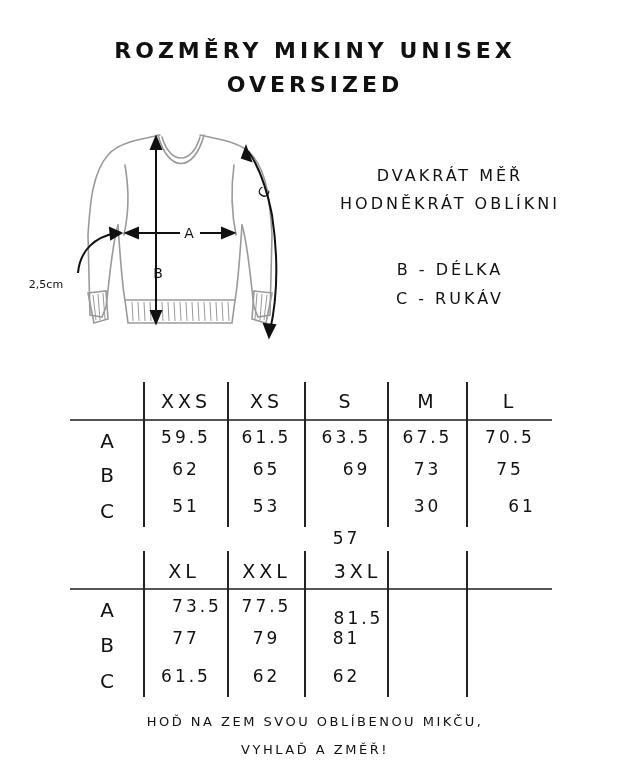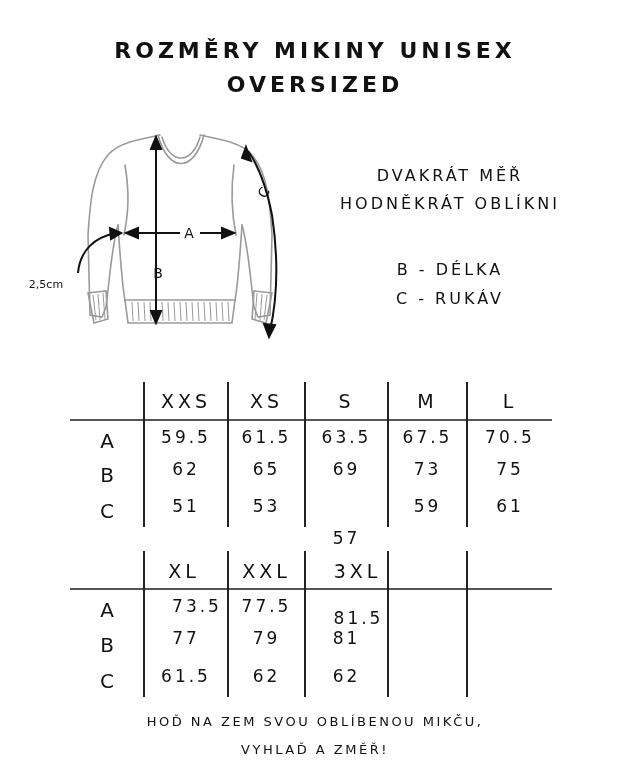--- a/index.html
+++ b/index.html
@@ -135,30 +135,30 @@
   <div>
     <div class="cell" style="left:75px;width:82px;top:45px;">59.5</div>
     <div class="cell" style="left:159px;width:75px;top:45px;">61.5</div>
     <div class="cell" style="left:236px;width:81px;top:45px;">63.5</div>
     <div class="cell" style="left:319px;width:77px;top:45px;">67.5</div>
     <div class="cell" style="left:398px;width:84px;top:45px;">70.5</div>
   </div>
   <div>
     <div class="cell" style="left:75px;width:82px;top:77px;">62</div>
     <div class="cell" style="left:159px;width:75px;top:77px;">65</div>
-    <div class="cell" style="left:236px;width:81px;top:77px;">69</div>
+    <div class="cell" style="left:236px;width:81px;top:77px;padding-left:10px;">69</div>
     <div class="cell" style="left:319px;width:77px;top:77px;">73</div>
     <div class="cell" style="left:398px;width:84px;top:77px;">75</div>
   </div>
   <div>
     <div class="cell" style="left:75px;width:82px;top:114px;">51</div>
     <div class="cell" style="left:159px;width:75px;top:114px;">53</div>
     <div class="cell" style="left:236px;width:81px;top:114px;margin-top:32px;">57</div>
-    <div class="cell" style="left:319px;width:77px;top:114px;">59</div>
-    <div class="cell" style="left:398px;width:84px;top:114px;">61</div>
+    <div class="cell" style="left:319px;width:77px;top:114px;">30</div>
+    <div class="cell" style="left:398px;width:84px;top:114px;padding-left:12px;">61</div>
   </div>
 </div>
 
 <div class="table t2">
   <div class="hline" style="top:37px;"></div>
   <div class="vline" style="left:73px;"></div>
   <div class="vline" style="left:157px;"></div>
   <div class="vline" style="left:234px;"></div>
   <div class="vline" style="left:317px;"></div>
   <div class="vline" style="left:396px;"></div>

